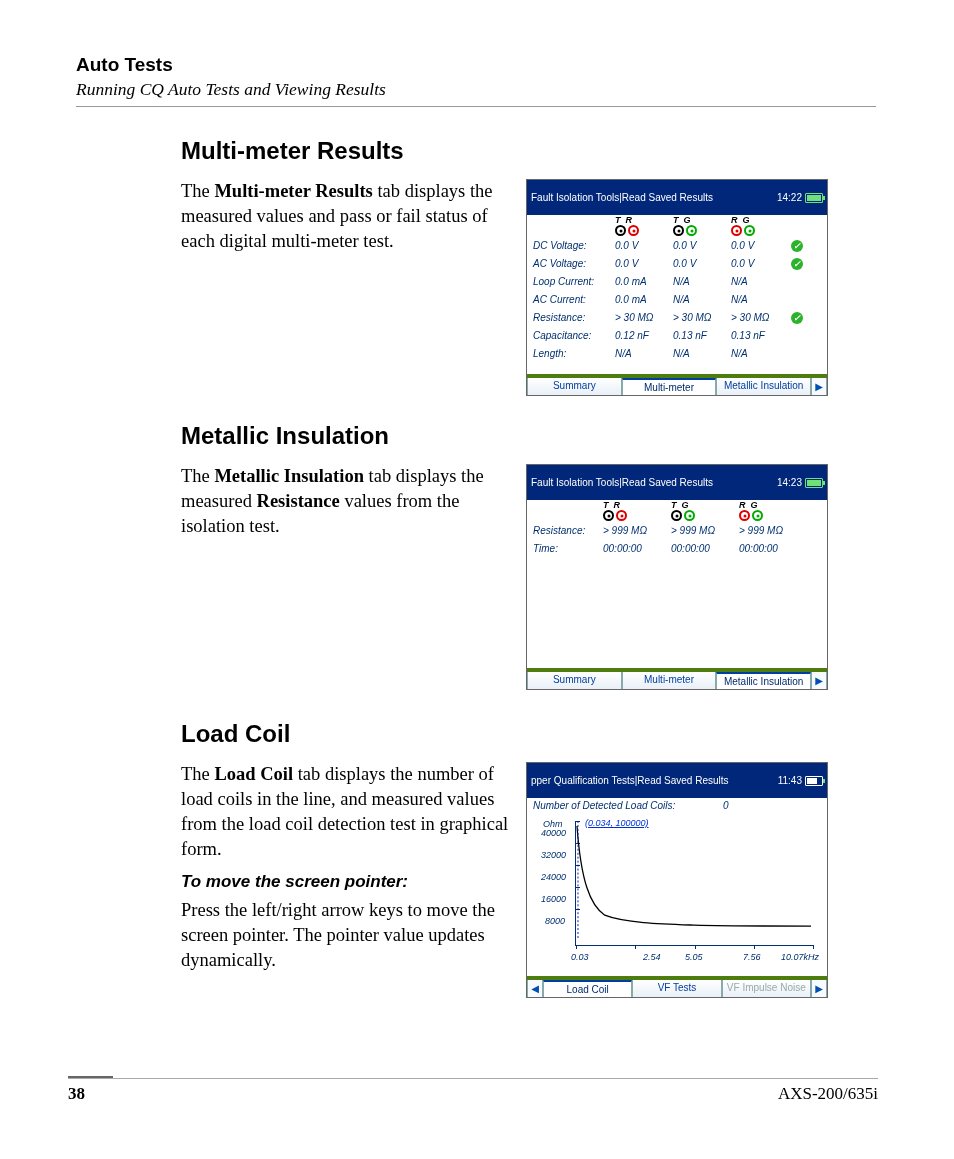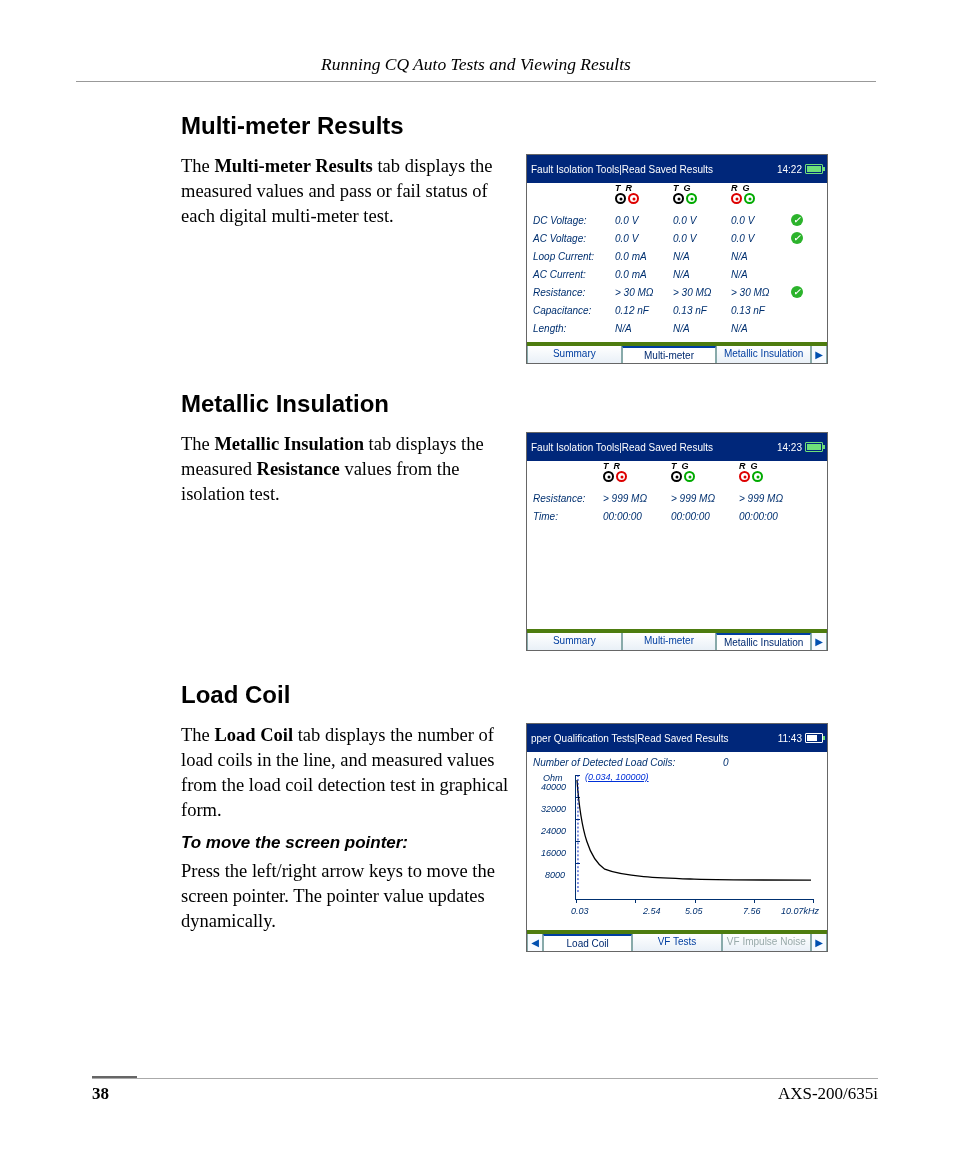--- a/index.html
+++ b/index.html
@@ -1,51 +1,51 @@
 <!DOCTYPE html>
 <html><head>
 <meta charset="utf-8">
 <style>
   @page { size: 954px 1159px; margin: 0; }
   html, body { margin:0; padding:0; width:954px; height:1159px; background:#fff; color:#000; font-family: "Book Antiqua", Palatino, "Palatino Linotype", Georgia, serif; }
   .page { position:relative; width:954px; height:1159px; }
   .content { position:absolute; left:76px; top:54px; width:800px; }
   .header-section { margin-bottom: 6px; }
   .header-section .chapter { font-family: Verdana, "Segoe UI", Arial, sans-serif; font-weight:700; font-size:19px; margin:0 0 3px 0; }
-  .header-section .subchapter { font-style:italic; font-size:17.5px; margin:0 0 6px 0;text-align:center; }
+  .header-section .subchapter { font-style:italic; font-size:17.5px; margin:0 0 6px 0; }
   .header-rule { border:none; border-top:1px solid #999; margin:0 0 30px 0; }
   .body-col { margin-left:105px; width:700px; }
   .section-title { font-family: Verdana, "Segoe UI", Arial, sans-serif; font-weight:700; font-size:24px; margin:18px 0 14px 0; }
   .para { font-size:18.5px; line-height:1.35; margin:0 0 10px 0; width:330px; }
   .row { display:flex; flex-direction:row; align-items:flex-start; }
   .text-block { width:340px; flex:0 0 340px; }
   .shot-wrap { margin-left:5px; flex:0 0 300px; }
   .subhead { font-family: Verdana, "Segoe UI", Arial, sans-serif; font-weight:700; font-style:italic; font-size:17px; margin:8px 0 6px 0; }
 
   
   .device { width:300px; border:1px solid #666; background:#fff; font-family: Tahoma, Verdana, Arial, sans-serif; font-size:10px; color:#003070; }
-  .device .titlebar { background:#00277a; color:#fff; display:flex; align-items:center; height:28px; padding:0 4px; font-size:10px; }
+  .device .titlebar { background:#00277a; color:#fff; display:flex; align-items:center; height:35px; padding:0 4px; font-size:10px; }
   .device .titlebar .tb-title { flex:1; white-space:nowrap; overflow:hidden; }
   .device .titlebar .tb-time { margin-right:3px; }
   .batt { display:inline-block; position:relative; width:18px; height:10px; border:1px solid #6fe07a; border-radius:1px; box-sizing:border-box; vertical-align:middle; }
   .batt::after { content:""; position:absolute; right:-3px; top:2px; width:2px; height:4px; background:#6fe07a; }
   .batt .fill { position:absolute; left:1px; top:1px; bottom:1px; background:#6fe07a; }
   .device .body { padding:0 6px 4px 6px;font-style:italic; }
   .pair-label-row { display:flex; font-size:9px; color:#000; font-weight:600; }
   .pair-icon-row { display:flex; margin-bottom:4px; }
   .pair-icons { display:flex; gap:2px; }
   .dot { width:11px; height:11px; border-radius:50%; box-sizing:border-box; position:relative; }
   .dot.black { border:2px solid #000; }
   .dot.red { border:2px solid #d00; }
   .dot.green { border:2px solid #0a0; }
   .dot::after { content:""; position:absolute; left:50%; top:50%; width:3px; height:3px; border-radius:50%; background:inherit; transform:translate(-50%,-50%); }
   .dot.black::after { background:#000; }
   .dot.red::after { background:#d00; }
   .dot.green::after { background:#0a0; }
-  .trow { display:flex; align-items:flex-end; height:18px; color:#003070; }
+  .trow { display:flex; align-items:flex-start; height:18px; color:#003070; }
   .trow .lbl { width:82px; }
   .trow .val { width:58px; }
   .trow .chk { width:16px; text-align:center; }
   .check { display:inline-flex; width:12px; height:12px; border-radius:50%; background:#2cb32c; color:#fff; font-size:9px; align-items:center; justify-content:center; font-weight:700; }
   .tabbar { display:flex; border-top:4px solid #4d7c0f; margin-top:4px; }
   .tab { flex:1; border:1px solid #8aa; border-bottom:none; border-top:none; padding:2px 0; text-align:center; font-size:10px; color:#003ea0; background:linear-gradient(#fff,#e9f0f7); position:relative; }
   .tab.active { background:#fff; border-top:2px solid #003ea0; color:#002a70; font-weight:400; }
   .tab.dim { color:#9aa; }
   .tabbar .navbtn { width:14px; flex:0 0 14px; display:flex; align-items:center; justify-content:center; border:1px solid #8aa; border-bottom:none; border-top:none; background:#f7fbff; color:#0050b0; font-size:10px; }
 
@@ -53,34 +53,35 @@
   .chart-area { position:relative; height:150px; margin:2px 2px 2px 2px; }
   .chart-area .ylab { position:absolute; left:8px; font-size:9px; color:#003070; }
   .chart-area .xlab { position:absolute; bottom:4px; font-size:9px; color:#003070; }
   .chart-area .axes { position:absolute; left:40px; right:6px; top:5px; bottom:20px; border-left:1px solid #003070; border-bottom:1px solid #003070; }
   .chart-area .ytick { position:absolute; left:0; width:4px; border-top:1px solid #003070; }
   .chart-area .xtick { position:absolute; bottom:-4px; height:4px; border-left:1px solid #003070; }
   .chart-area .cursor-label { position:absolute; left:50px; top:2px; color:#0030d8; font-size:9px; text-decoration:underline; }
   .chart-curve { position:absolute; left:40px; right:6px; top:5px; bottom:20px; }
 
   
-  .footer { position:absolute; left:92px; right:76px; bottom:55px; }
+  .footer { position:absolute; left:68px; right:76px; bottom:55px; }
   .foot-rules { height:2px; }
   .foot-rules .r1 { border-top:2px solid #666; width:45px; }
   .foot-rules .r2 { border-top:1px solid #aaa; margin-top:0; }
   .foot-line { display:flex; justify-content:space-between; font-size:17px; margin-top:6px; }
   .foot-line .pg { font-weight:700; }
   .foot-line .model { font-family: "Book Antiqua", Palatino, Georgia, serif; }
 </style>
 </head>
 <body>
 
 <div class="page">
   <div class="content">
     <div class="header-section">
+      <p class="chapter">Auto Tests</p>
       <p class="subchapter">Running CQ Auto Tests and Viewing Results</p>
       <hr class="header-rule">
     </div>
 
     <div class="body-col">
 
       <h2 class="section-title">Multi-meter Results</h2>
       <div class="row">
         <div class="text-block">
           <p class="para">

